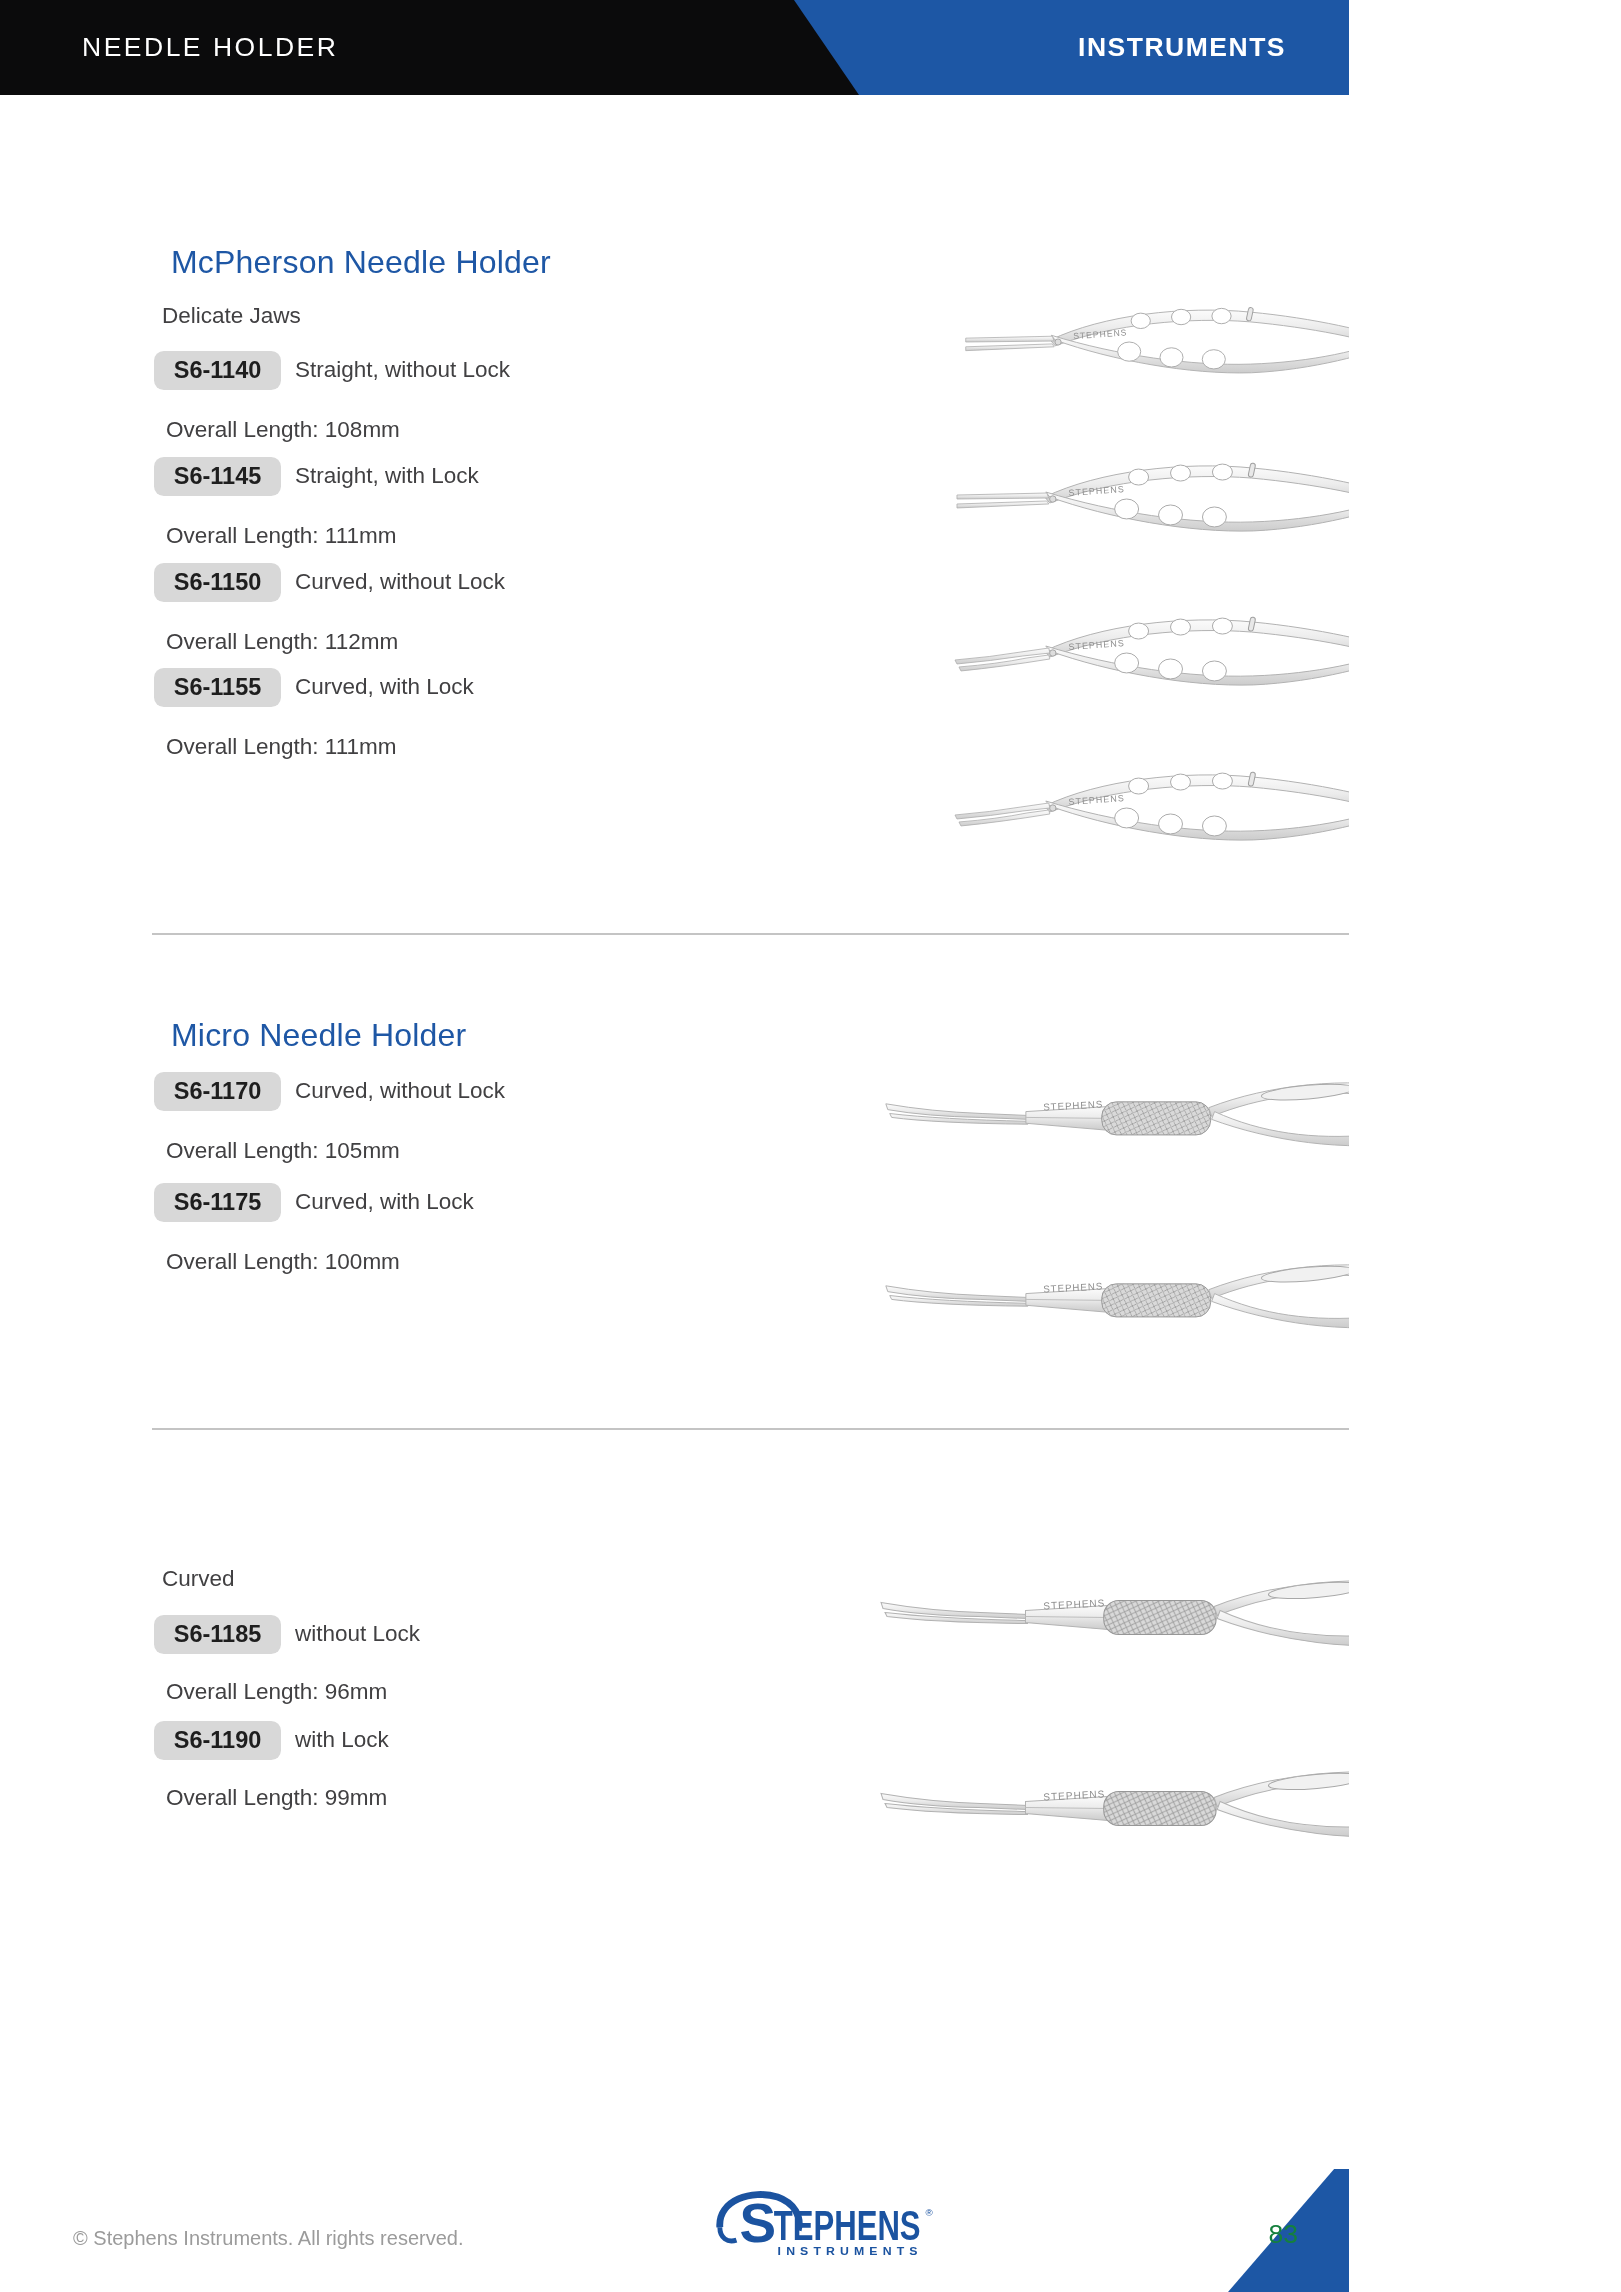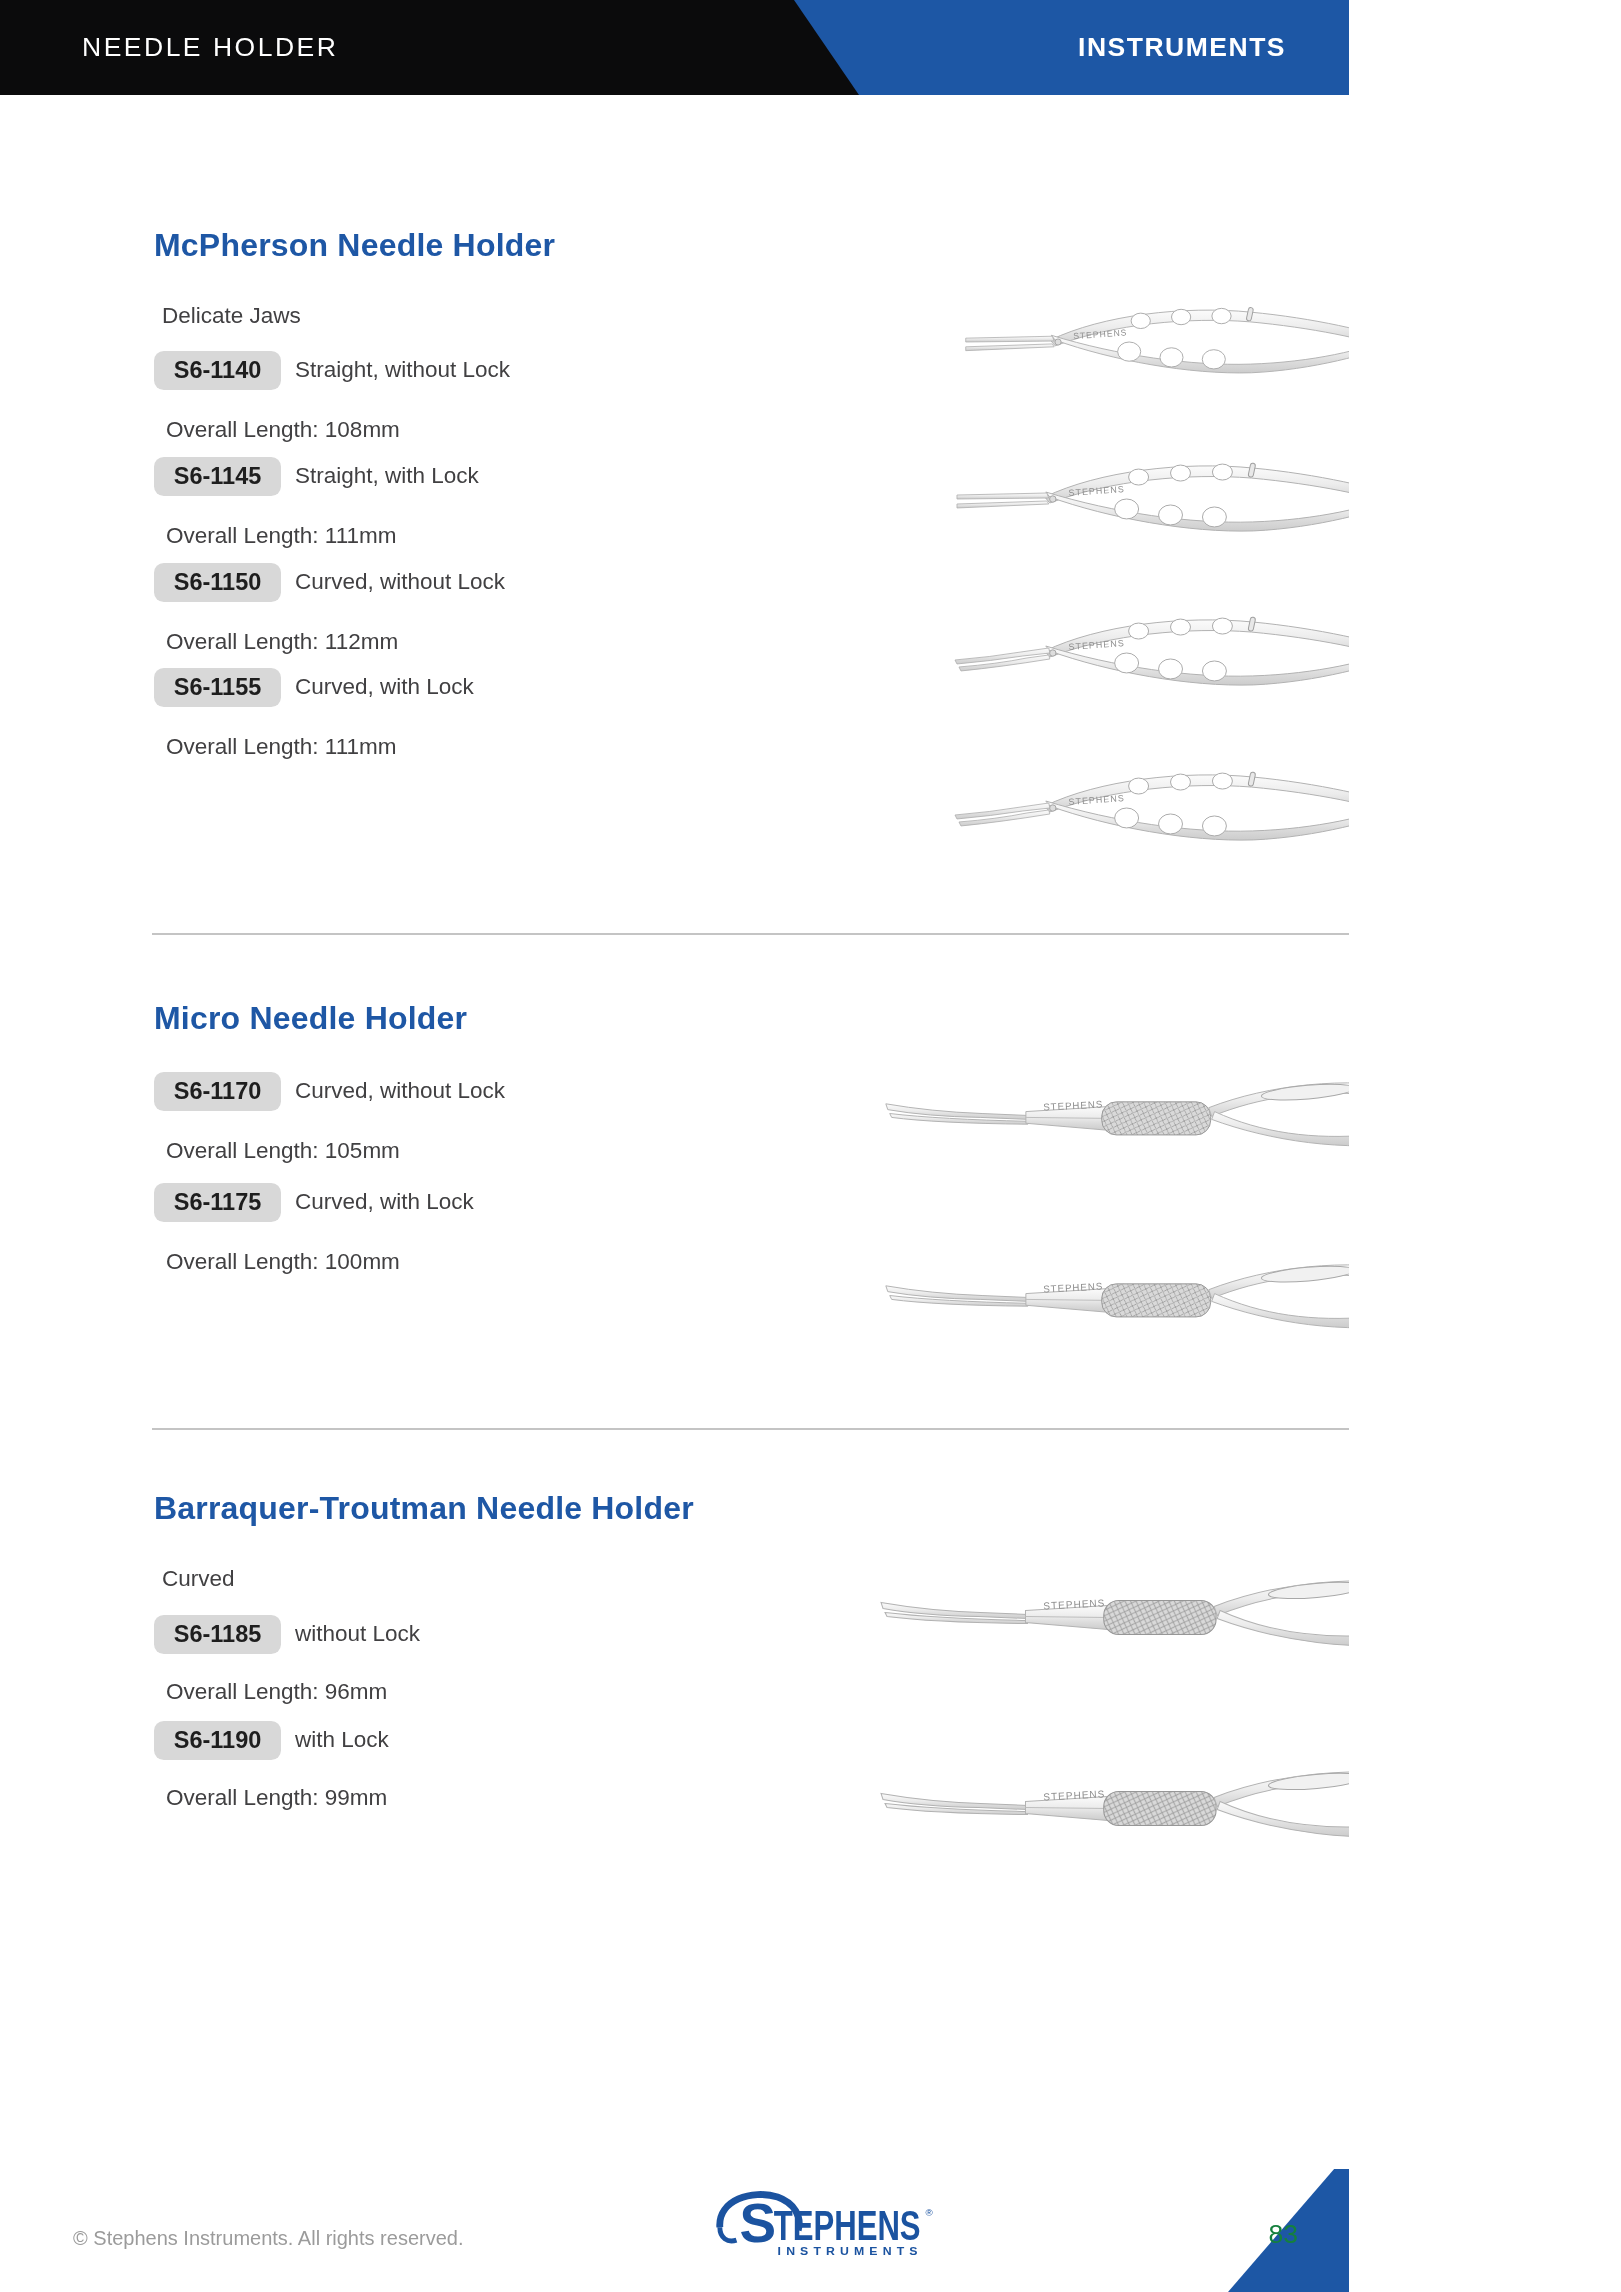--- a/index.html
+++ b/index.html
@@ -7,21 +7,21 @@
         font-family:"Liberation Sans",sans-serif;}
   
   .hdr-blue{position:absolute;left:0;top:0;width:1621px;height:95px;background:#1d57a5;}
   .hdr-black{position:absolute;left:0;top:0;width:1621px;height:95px;background:#0b0b0c;
              clip-path:polygon(0 0,794px 0,859px 100%,0 100%);}
   .hdr-left{position:absolute;left:82px;top:0;height:95px;line-height:95px;color:#ffffff;
             font-size:26.5px;letter-spacing:2.5px;font-weight:400;}
   .hdr-right{position:absolute;right:63px;top:0;height:95px;line-height:95px;color:#ffffff;
              font-size:26.5px;letter-spacing:1.5px;font-weight:700;}
   
-  .sec-title{position:absolute;left:154px;margin:0;font-size:32px;font-weight:700;color:#1e57a5;letter-spacing:0.2px;}
+  .sec-title{position:absolute;left:154px;margin:17px;font-size:32px;font-weight:400;color:#1e57a5;letter-spacing:0.2px;}
   .subtitle{position:absolute;left:154px;margin:8px;font-size:22.5px;color:#414042;}
   .item{position:absolute;left:154px;display:flex;align-items:center;gap:14px;}
   .sku-badge{display:inline-block;width:127px;padding:5.9px 0;text-align:center;background:#d8d8d8;
              border-radius:9.8px;font-size:23.5px;font-weight:700;color:#1e1e1e;}
   .desc{font-size:22.5px;color:#414042;}
   .ol{position:absolute;left:154px;margin:12px;font-size:22.5px;color:#414042;}
   .divider{position:absolute;left:152px;width:1355px;height:2px;background:#c4c4c4;}
   
   .inst{position:absolute;}
   .inst text{font-family:"Liberation Sans",sans-serif;fill:#8f8f8f;letter-spacing:1px;}
@@ -165,21 +165,20 @@
     <use href="#ndl-b-body"></use>
     <text x="168" y="51" font-size="10" transform="rotate(-3 168 51)">STEPHENS</text>
   </svg>
   <svg class="inst" style="left:880px;top:1243px;width:603px;height:107px" viewBox="0 0 620 110">
     <use href="#ndl-b-body"></use>
     <text x="168" y="51" font-size="10" transform="rotate(-3 168 51)">STEPHENS</text>
   </svg>
 
   <div class="divider" style="top:1428px"></div>
 
-  <h2 class="sec-title" style="top:1490px">Barraquer-Troutman Needle Holder</h2>
   <p class="subtitle" style="top:1558px">Curved</p>
 
   <div class="item" style="top:1615px">
     <span class="sku-badge">S6-1185</span>
     <span class="desc">without Lock</span>
   </div>
   <p class="ol" style="top:1667px">Overall Length: 96mm</p>
 
   <div class="item" style="top:1721px">
     <span class="sku-badge">S6-1190</span>

